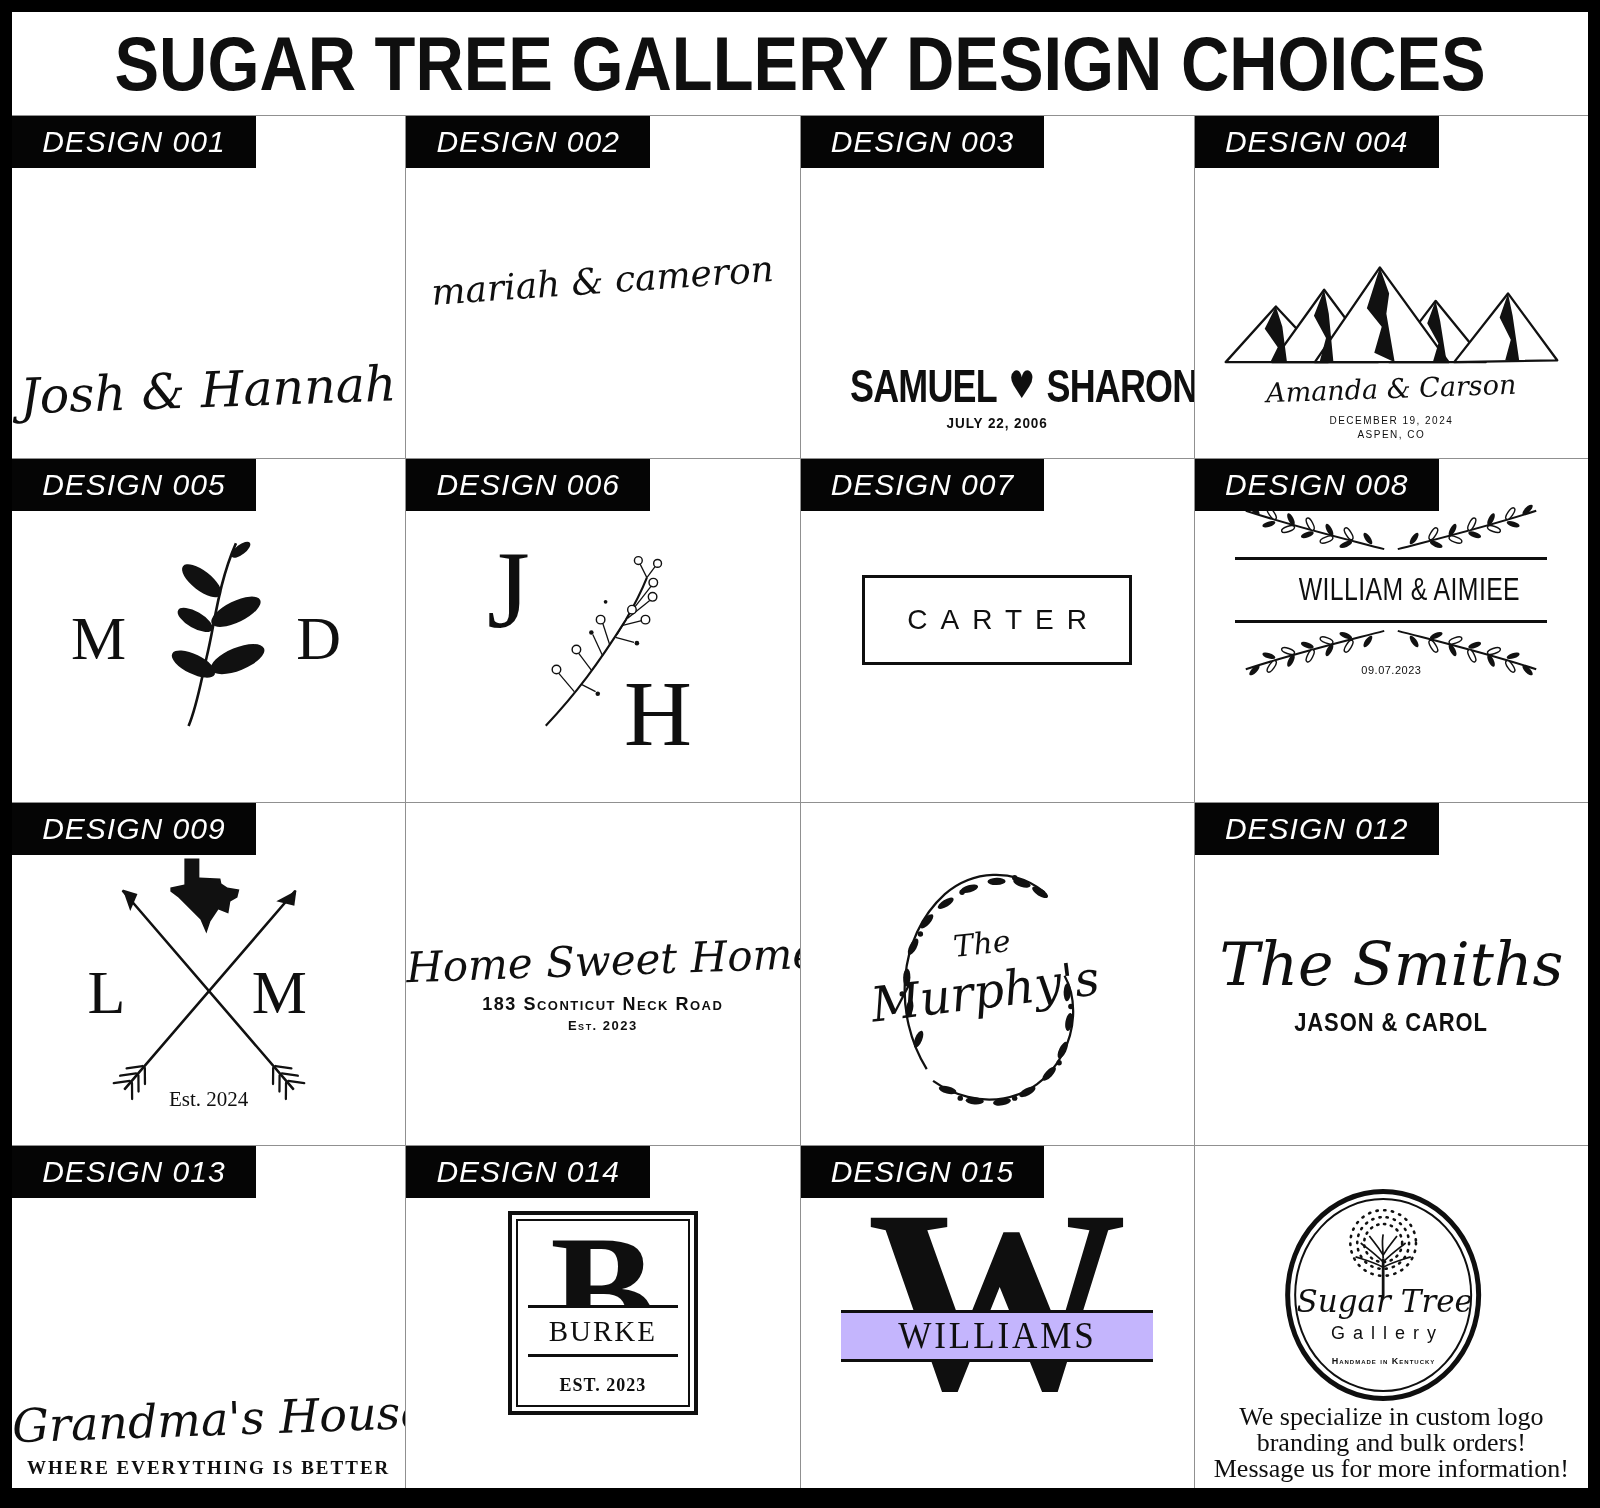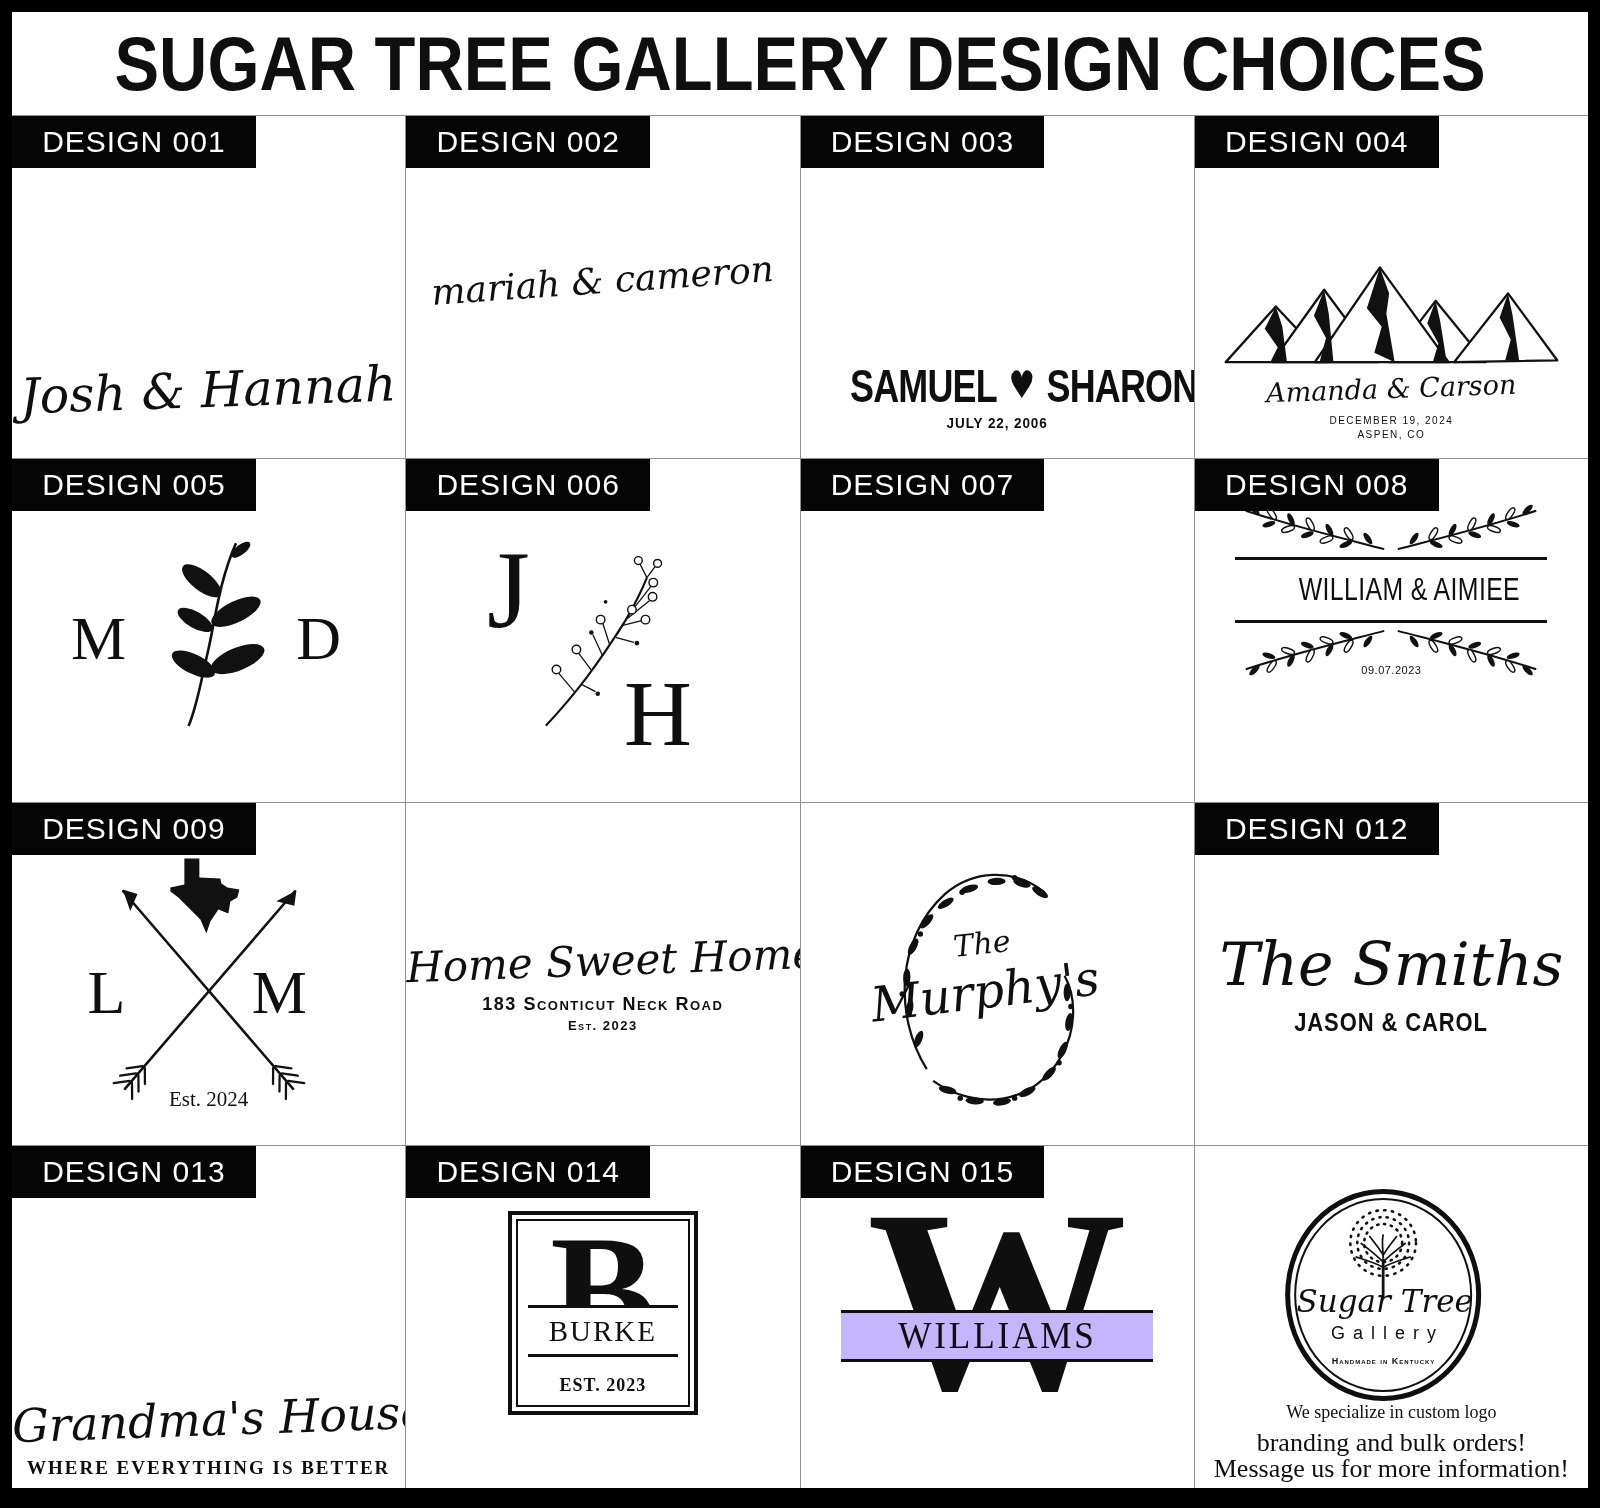--- a/index.html
+++ b/index.html
@@ -8,21 +8,21 @@
     --script:"DejaVu Serif",serif;
     --ink:#0f0f0f;
   }
   html,body{margin:0;padding:0;background:#000;}
   #canvas{position:relative;width:1600px;height:1508px;background:#000;overflow:hidden;font-family:var(--sans);color:var(--ink);}
   #page{position:absolute;left:12px;top:12px;right:12px;bottom:20px;background:#fff;}
   #header{position:absolute;left:0;top:0;right:0;height:103px;background:#fff;text-align:center;overflow:hidden;}
   #header .title{display:inline-block;white-space:nowrap;font-weight:700;font-size:76px;line-height:103px;letter-spacing:0px;transform:scaleX(.88);transform-origin:center;}
   #grid{position:absolute;left:0;top:103px;right:0;bottom:0;display:grid;grid-template-columns:repeat(4,1fr);grid-template-rows:repeat(4,1fr);gap:1px;background:#909090;border-top:1px solid #909090;}
   .cell{position:relative;background:#fff;overflow:hidden;}
-  .label{position:absolute;top:0;left:0;width:62%;height:52px;background:#050505;color:#fff;font-family:var(--sans);font-size:30px;line-height:52px;text-align:center;letter-spacing:1px;z-index:5;}
+  .label{position:absolute;top:0;left:0;width:62%;height:52px;background:#050505;color:#fff;font-family:var(--sans);font-size:30px;line-height:52px;text-align:center;letter-spacing:1px;z-index:5;font-style:italic;}
   .row{position:absolute;left:0;right:0;text-align:center;white-space:nowrap;}
   .abs{position:absolute;}
   .ib{display:inline-block;}
   .script{font-family:var(--script);font-style:italic;}
   .serif{font-family:var(--serif);}
   .sans{font-family:var(--sans);}
   .smallcaps{font-variant:small-caps;}
   svg{display:block;}
   
   .d7-box{position:absolute;left:50%;top:47%;transform:translate(-50%,-50%);width:264px;height:84px;border:3px solid var(--ink);display:flex;align-items:center;justify-content:center;}
@@ -161,20 +161,23 @@
               <circle cx="76" cy="113" r="3.2"></circle>
           <circle cx="140" cy="128" r="3.2"></circle>
               <circle cx="96" cy="70" r="2.6"></circle>
         </g>
       </svg>
       <div class="abs serif" style="left:54%;top:62%;width:20%;text-align:center;font-size:94px;line-height:.9">H</div>
     </div>
 
     <div class="cell">
       <div class="label">DESIGN 007</div>
+      <div class="d7-box">
+        <span class="sans" style="font-size:28px;letter-spacing:13px;padding-left:13px">CARTER</span>
+      </div>
     </div>
 
     <div class="cell">
       <div class="label">DESIGN 008</div>
       <div class="d8-wrap">
         <div class="d8-branches">
           <svg viewBox="0 0 150 52" width="150" height="50" style="transform:scaleX(-1)">
             <path d="M3,47 C45,36 95,24 147,7" fill="none" stroke="#111" stroke-width="2"></path>
             <g fill="#111">
               <ellipse cx="20" cy="36" rx="7" ry="2.8" transform="rotate(-55 20 36)"></ellipse>
@@ -406,20 +409,20 @@
             <span class="script ib" style="font-size:31px">Sugar Tree</span>
           </div>
           <div class="row" style="top:65%">
             <span class="sans" style="font-size:18px;letter-spacing:8px;padding-left:8px">Gallery</span>
           </div>
           <div class="row" style="top:79%">
             <span class="sans smallcaps" style="font-size:9px;letter-spacing:1px;font-weight:700">Handmade in Kentucky</span>
           </div>
         </div>
       </div>
-      <div class="row serif" style="top:75%;font-size:18px">We specialize in custom logo</div>
+      <div class="row serif" style="top:75%;font-size:26px">We specialize in custom logo</div>
       <div class="row serif" style="top:82.5%;font-size:26px">branding and bulk orders!</div>
       <div class="row serif" style="top:90%;font-size:26px">Message us for more information!</div>
     </div>
 
   </div>
 </div>
 </div>
 
 </body></html>

